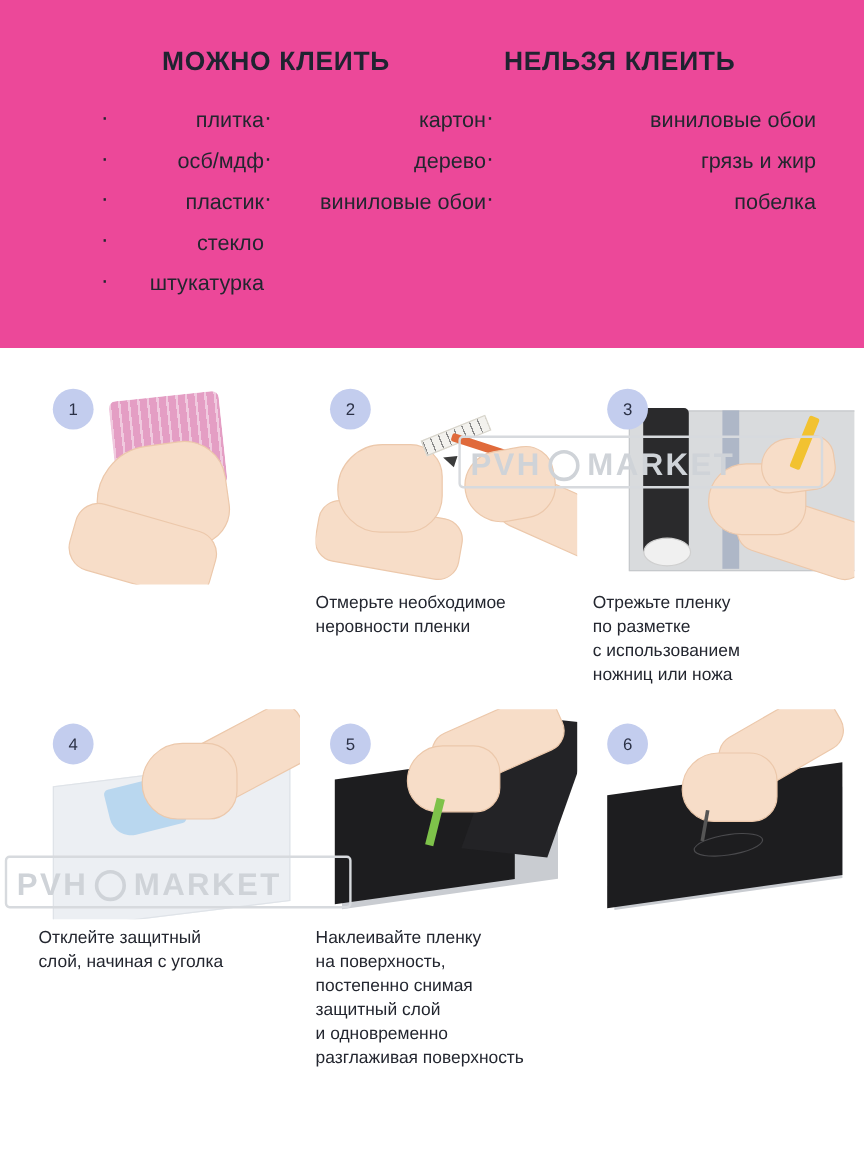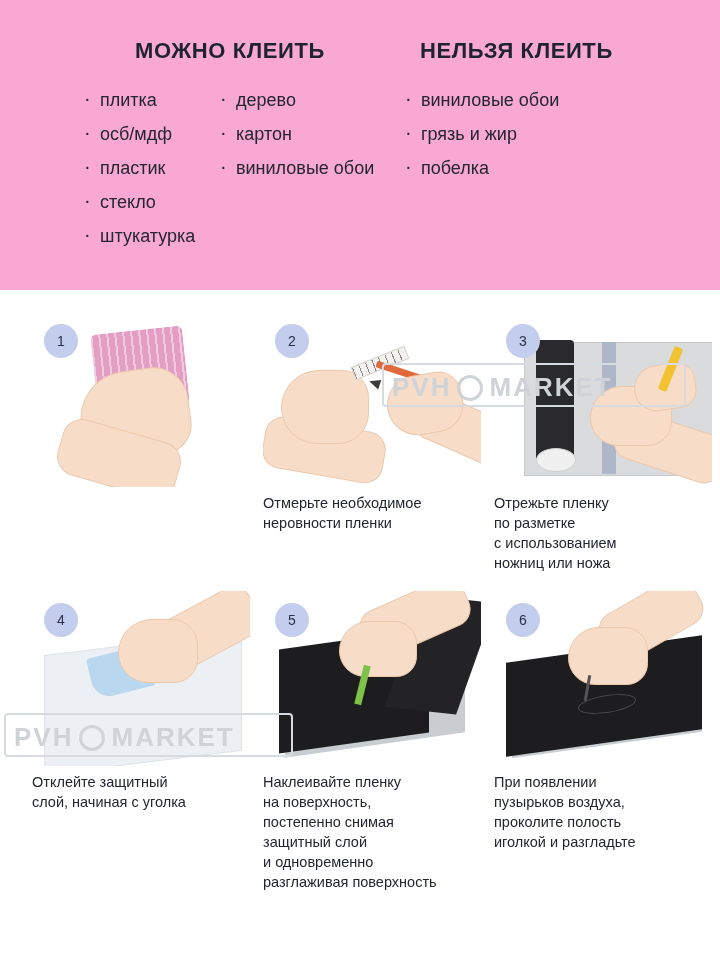--- a/index.html
+++ b/index.html
@@ -15,21 +15,21 @@
     overflow: hidden;
     position: relative;
   }
 
   
   .top-panel {
     position: absolute;
     left: 0; top: 0;
     width: 720px;
     height: 290px;
-    background: #f9a8d4;
+    background: #ec4899;
     box-sizing: border-box;
     padding: 38px 40px 0 40px;
   }
   .headings {
     display: flex;
     width: 100%;
   }
   .heading {
     font-size: 22px;
     font-weight: bold;
@@ -65,20 +65,21 @@
     margin: 0;
     padding: 0;
   }
   ul.items li {
     font-size: 18px;
     line-height: 25px;
     color: #23262f;
     margin-bottom: 9px;
     position: relative;
     padding-left: 16px;
+    text-align: right;
   }
   ul.items li::before {
     content: "·";
     position: absolute;
     left: 0;
     top: -2px;
     font-size: 20px;
     color: #23262f;
   }
   ul.items li .cont {
@@ -480,24 +481,24 @@
           </li>
         <li>
             <span class="cont">штукатурка</span>
           </li>
       </ul>
     </div>
 
     <div class="col col-b">
       <ul class="items">
         <li>
+            <span class="cont">картон</span>
+          </li>
+        <li>
             <span class="cont">дерево</span>
-          </li>
-        <li>
-            <span class="cont">картон</span>
           </li>
         <li>
             <span class="cont">виниловые обои</span>
           </li>
       </ul>
     </div>
 
     <div class="col col-c">
       <ul class="items">
         <li>
@@ -597,24 +598,20 @@
     <div class="step">
       <div class="illus">
         <div class="s6-base"></div>
         <div class="s6-film"></div>
         <div class="s6-bubble"></div>
         <div class="s6-arm"></div>
         <div class="s6-hand"></div>
         <div class="s6-needle"></div>
         <div class="badge">6</div>
       </div>
-      <div class="caption">При появлении
-пузырьков воздуха,
-проколите полость
-иголкой и разгладьте</div>
     </div>
 
   </div>
 </div>
 
 <div class="wm-frame wm1-frame"></div>
 <div class="watermark wm1">
   <span>PVH</span>
   <span class="ring"></span>
   <span>MARKET</span>

